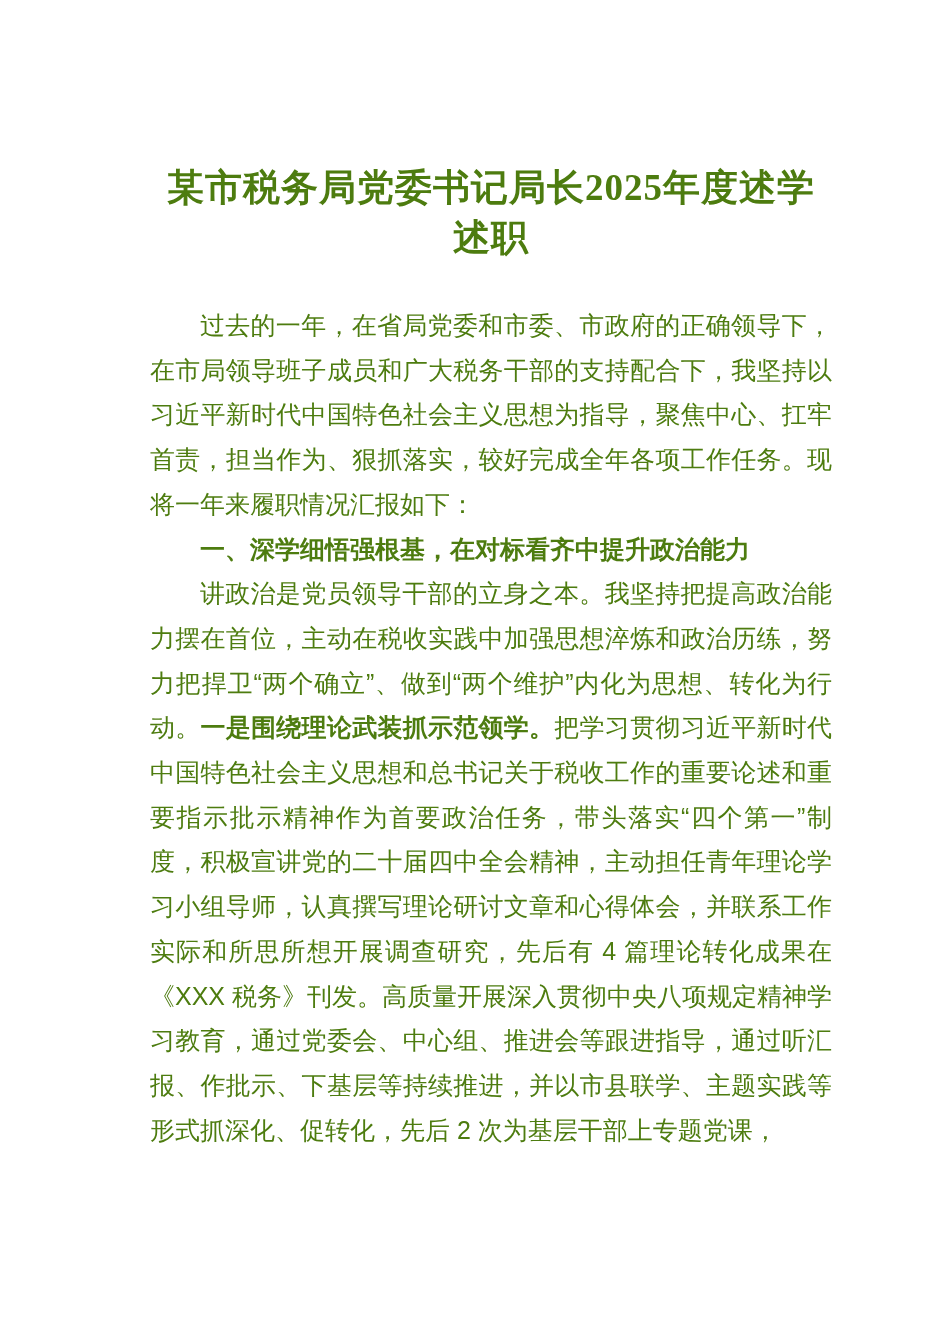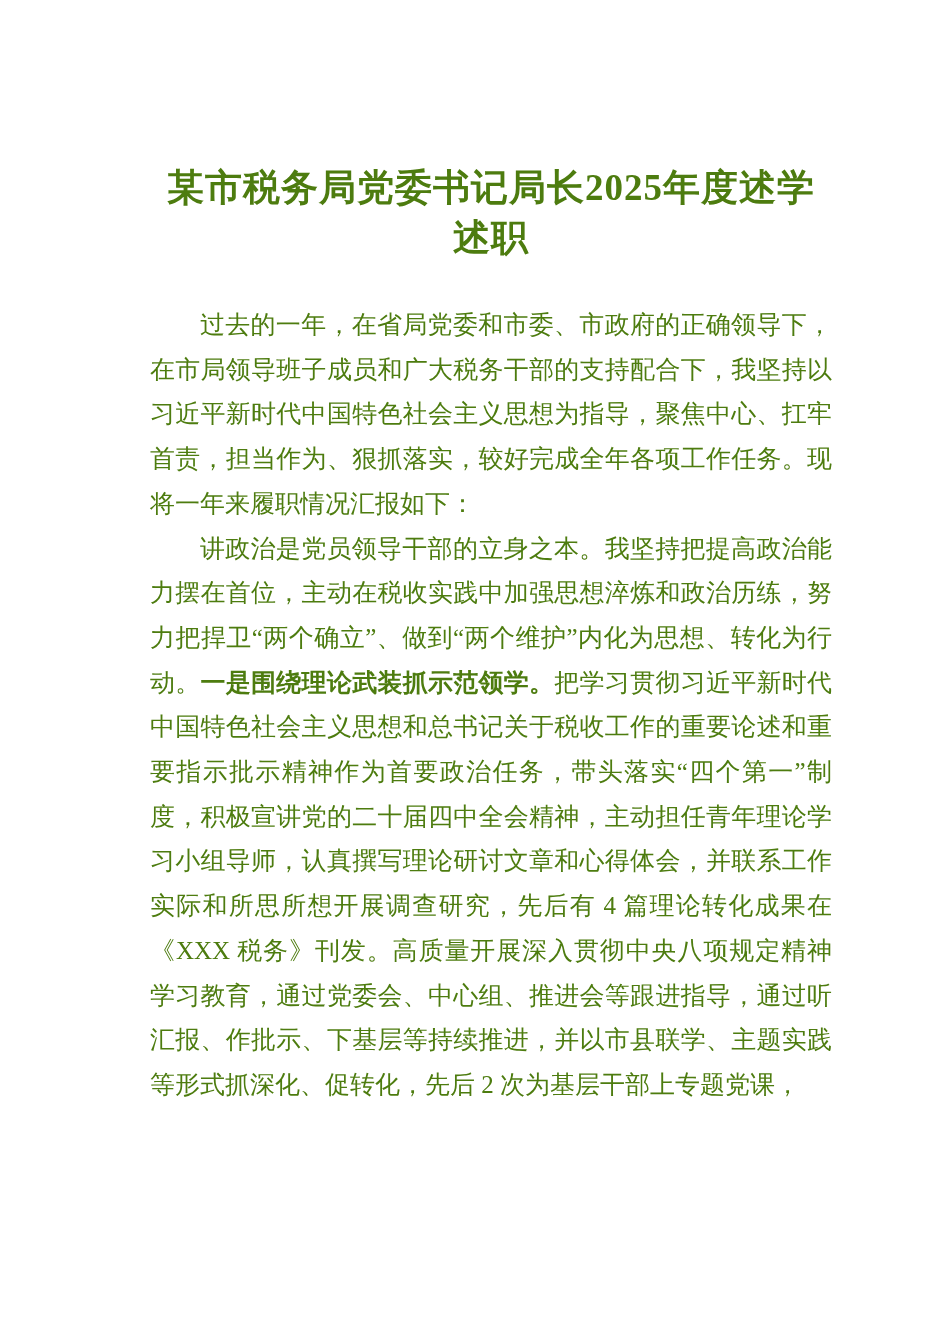--- a/index.html
+++ b/index.html
@@ -31,21 +31,21 @@
     line-height: 50px;
     text-align: center;
     letter-spacing: 1px;
   }
   .title-line {
     display: block;
   }
   .body-para {
     margin: 0;
     padding: 0;
-    font-family: Liberation Serif, serif;
+    font-family: Liberation Sans, sans-serif;
     font-size: 25px;
     line-height: 44.7px;
     text-align: justify;
     text-indent: 2em;
     overflow-wrap: break-word;
   }
   .body-para.first {
     margin-top: 40px;
   }
   .section-heading {
@@ -67,17 +67,18 @@
 
 <div class="page">
   <div class="content">
 
     <h1 class="doc-title">
       <span class="title-line">某市税务局党委书记局长2025年度述学述职</span>
     </h1>
 
     <p class="body-para first">过去的一年，在省局党委和市委、市政府的正确领导下，在市局领导班子成员和广大税务干部的支持配合下，我坚持以习近平新时代中国特色社会主义思想为指导，聚焦中心、扛牢首责，担当作为、狠抓落实，较好完成全年各项工作任务。现将一年来履职情况汇报如下：</p>
 
+    <h2 class="section-heading">一、深学细悟强根基，在对标看齐中提升政治能力</h2>
 
     <p class="body-para"><span>讲政治是党员领导干部的立身之本。我坚持把提高政治能力摆在首位，主动在税收实践中加强思想淬炼和政治历练，努力把捍卫“两个确立”、做到“两个维护”内化为思想、转化为行动。</span><strong class="bold-run">一是围绕理论武装抓示范领学。</strong><span>把学习贯彻习近平新时代中国特色社会主义思想和总书记关于税收工作的重要论述和重要指示批示精神作为首要政治任务，带头落实“四个第一”制度，积极宣讲党的二十届四中全会精神，主动担任青年理论学习小组导师，认真撰写理论研讨文章和心得体会，并联系工作实际和所思所想开展调查研究，先后有 4 篇理论转化成果在《XXX 税务》刊发。高质量开展深入贯彻中央八项规定精神学习教育，通过党委会、中心组、推进会等跟进指导，通过听汇报、作批示、下基层等持续推进，并以市县联学、主题实践等形式抓深化、促转化，先后 2 次为基层干部上专题党课，</span></p>
 
   </div>
 </div>
 
 </body></html>

